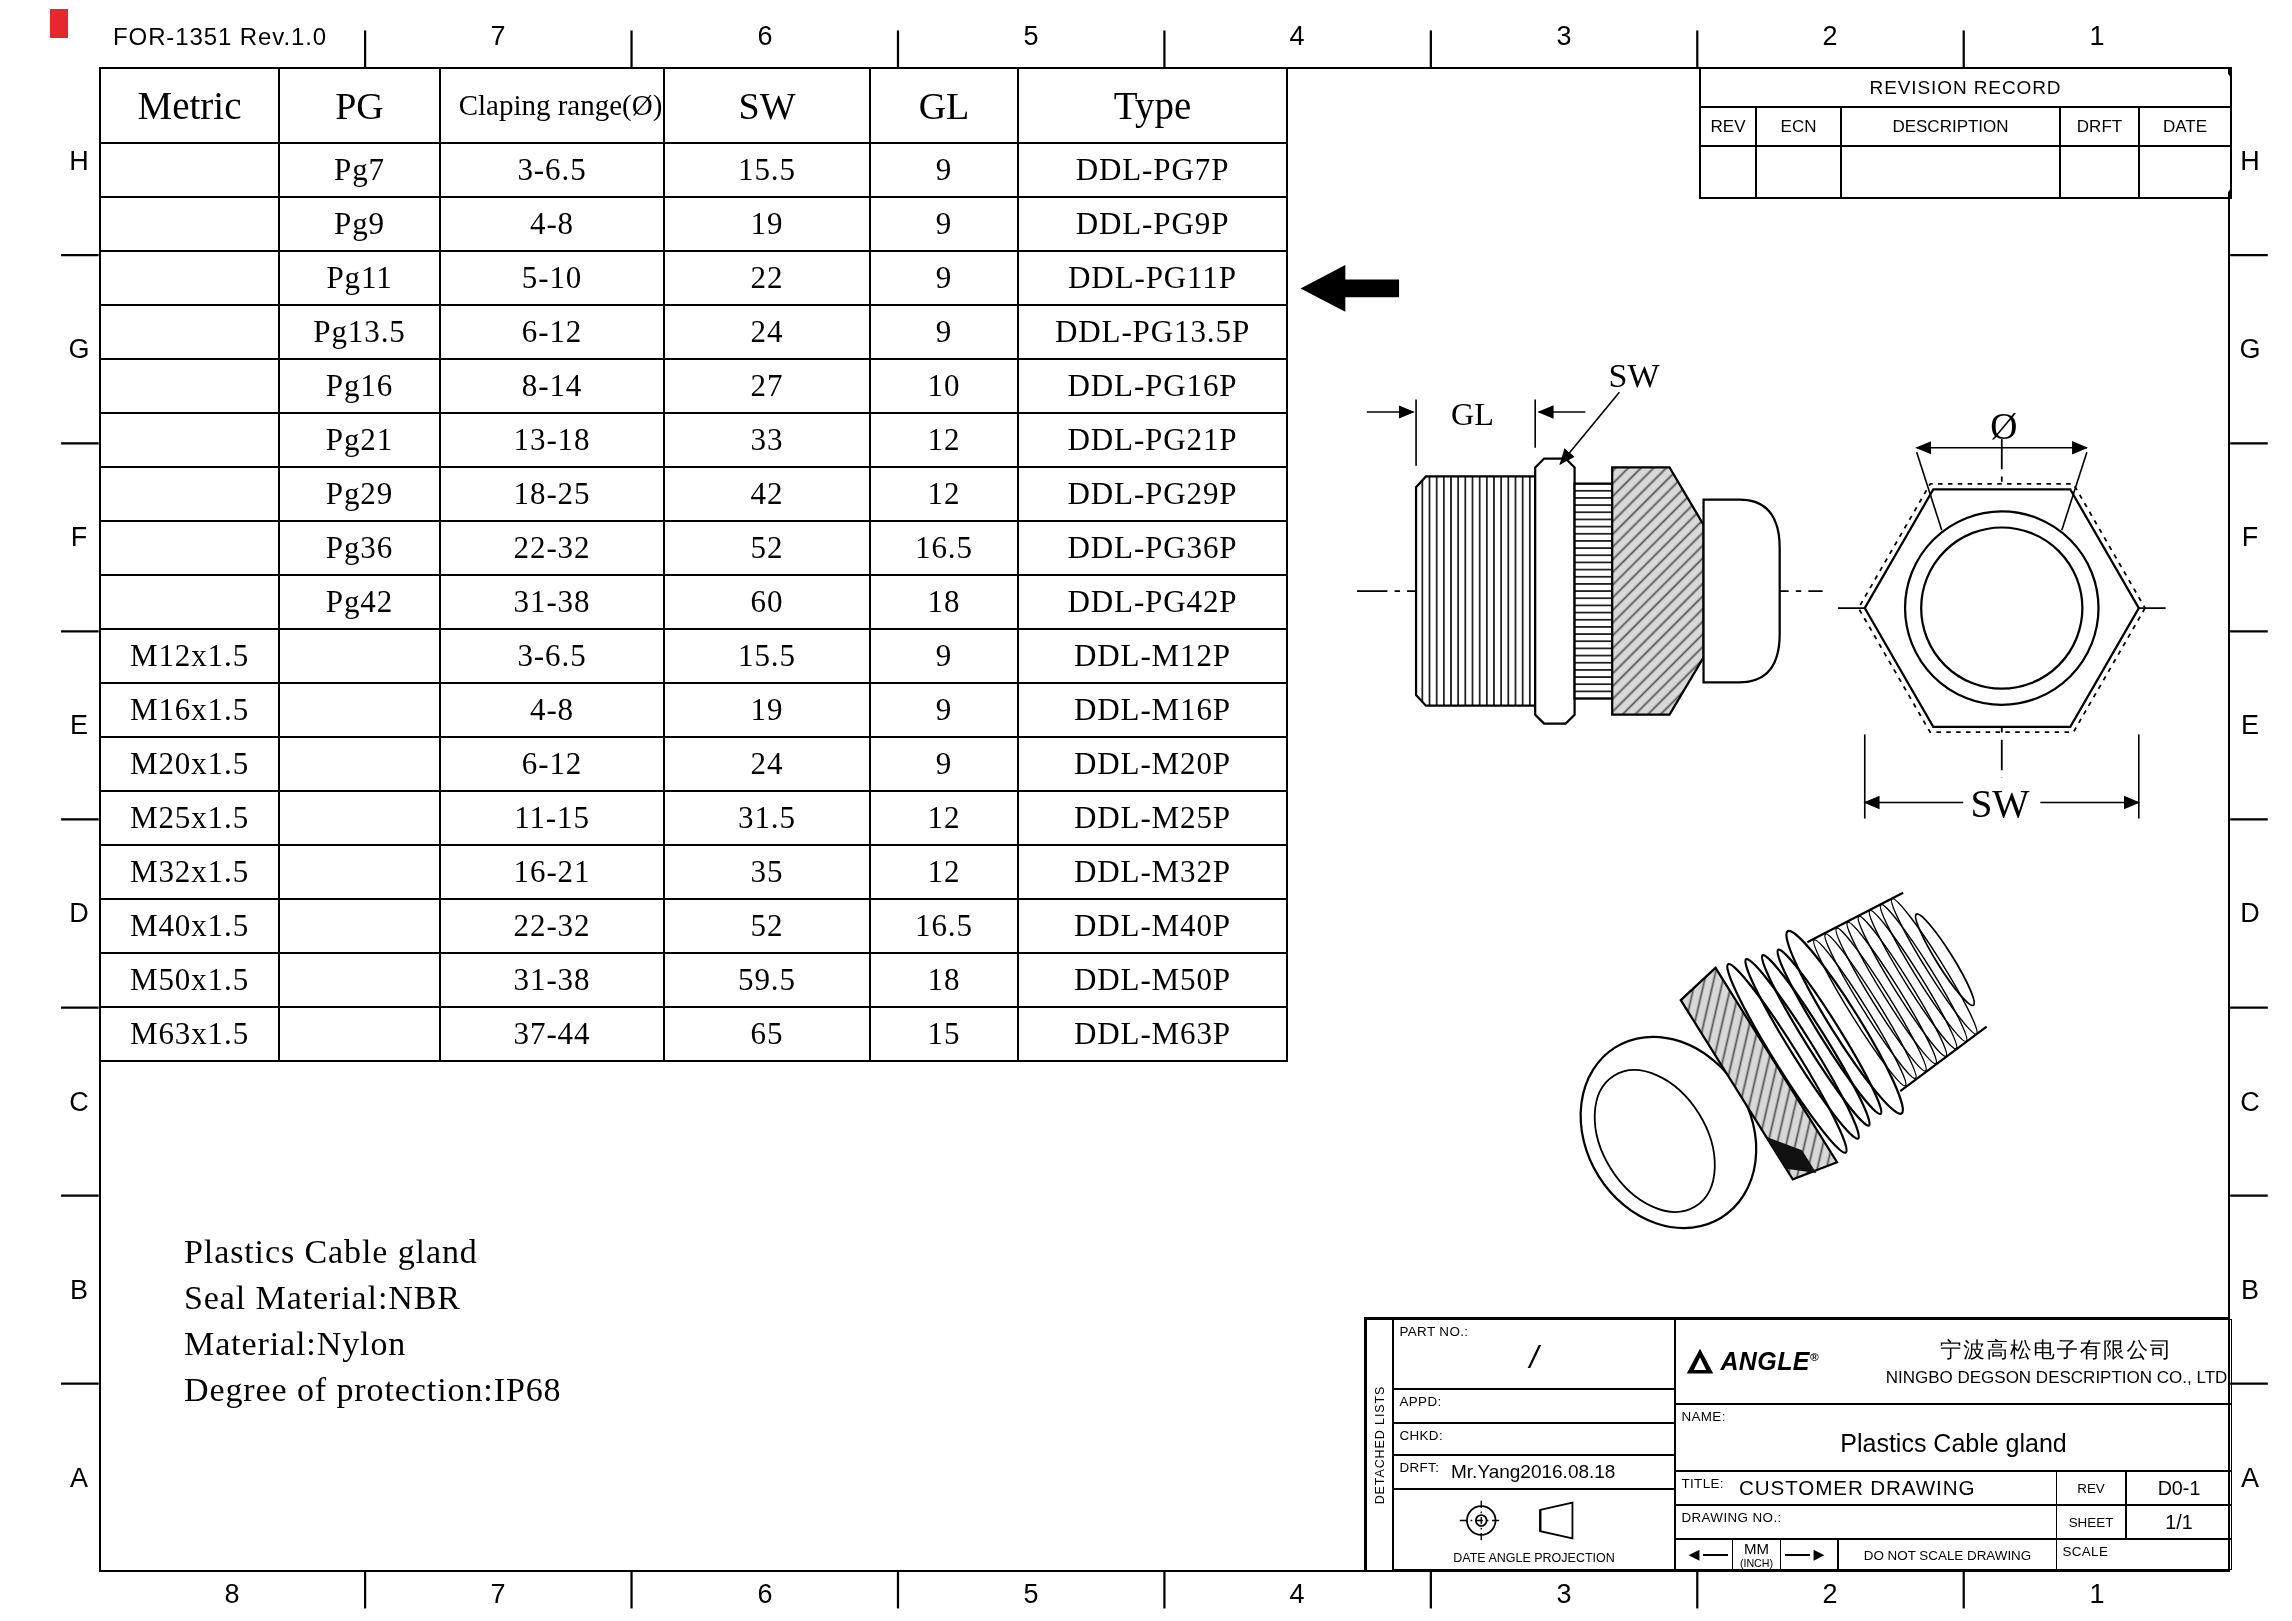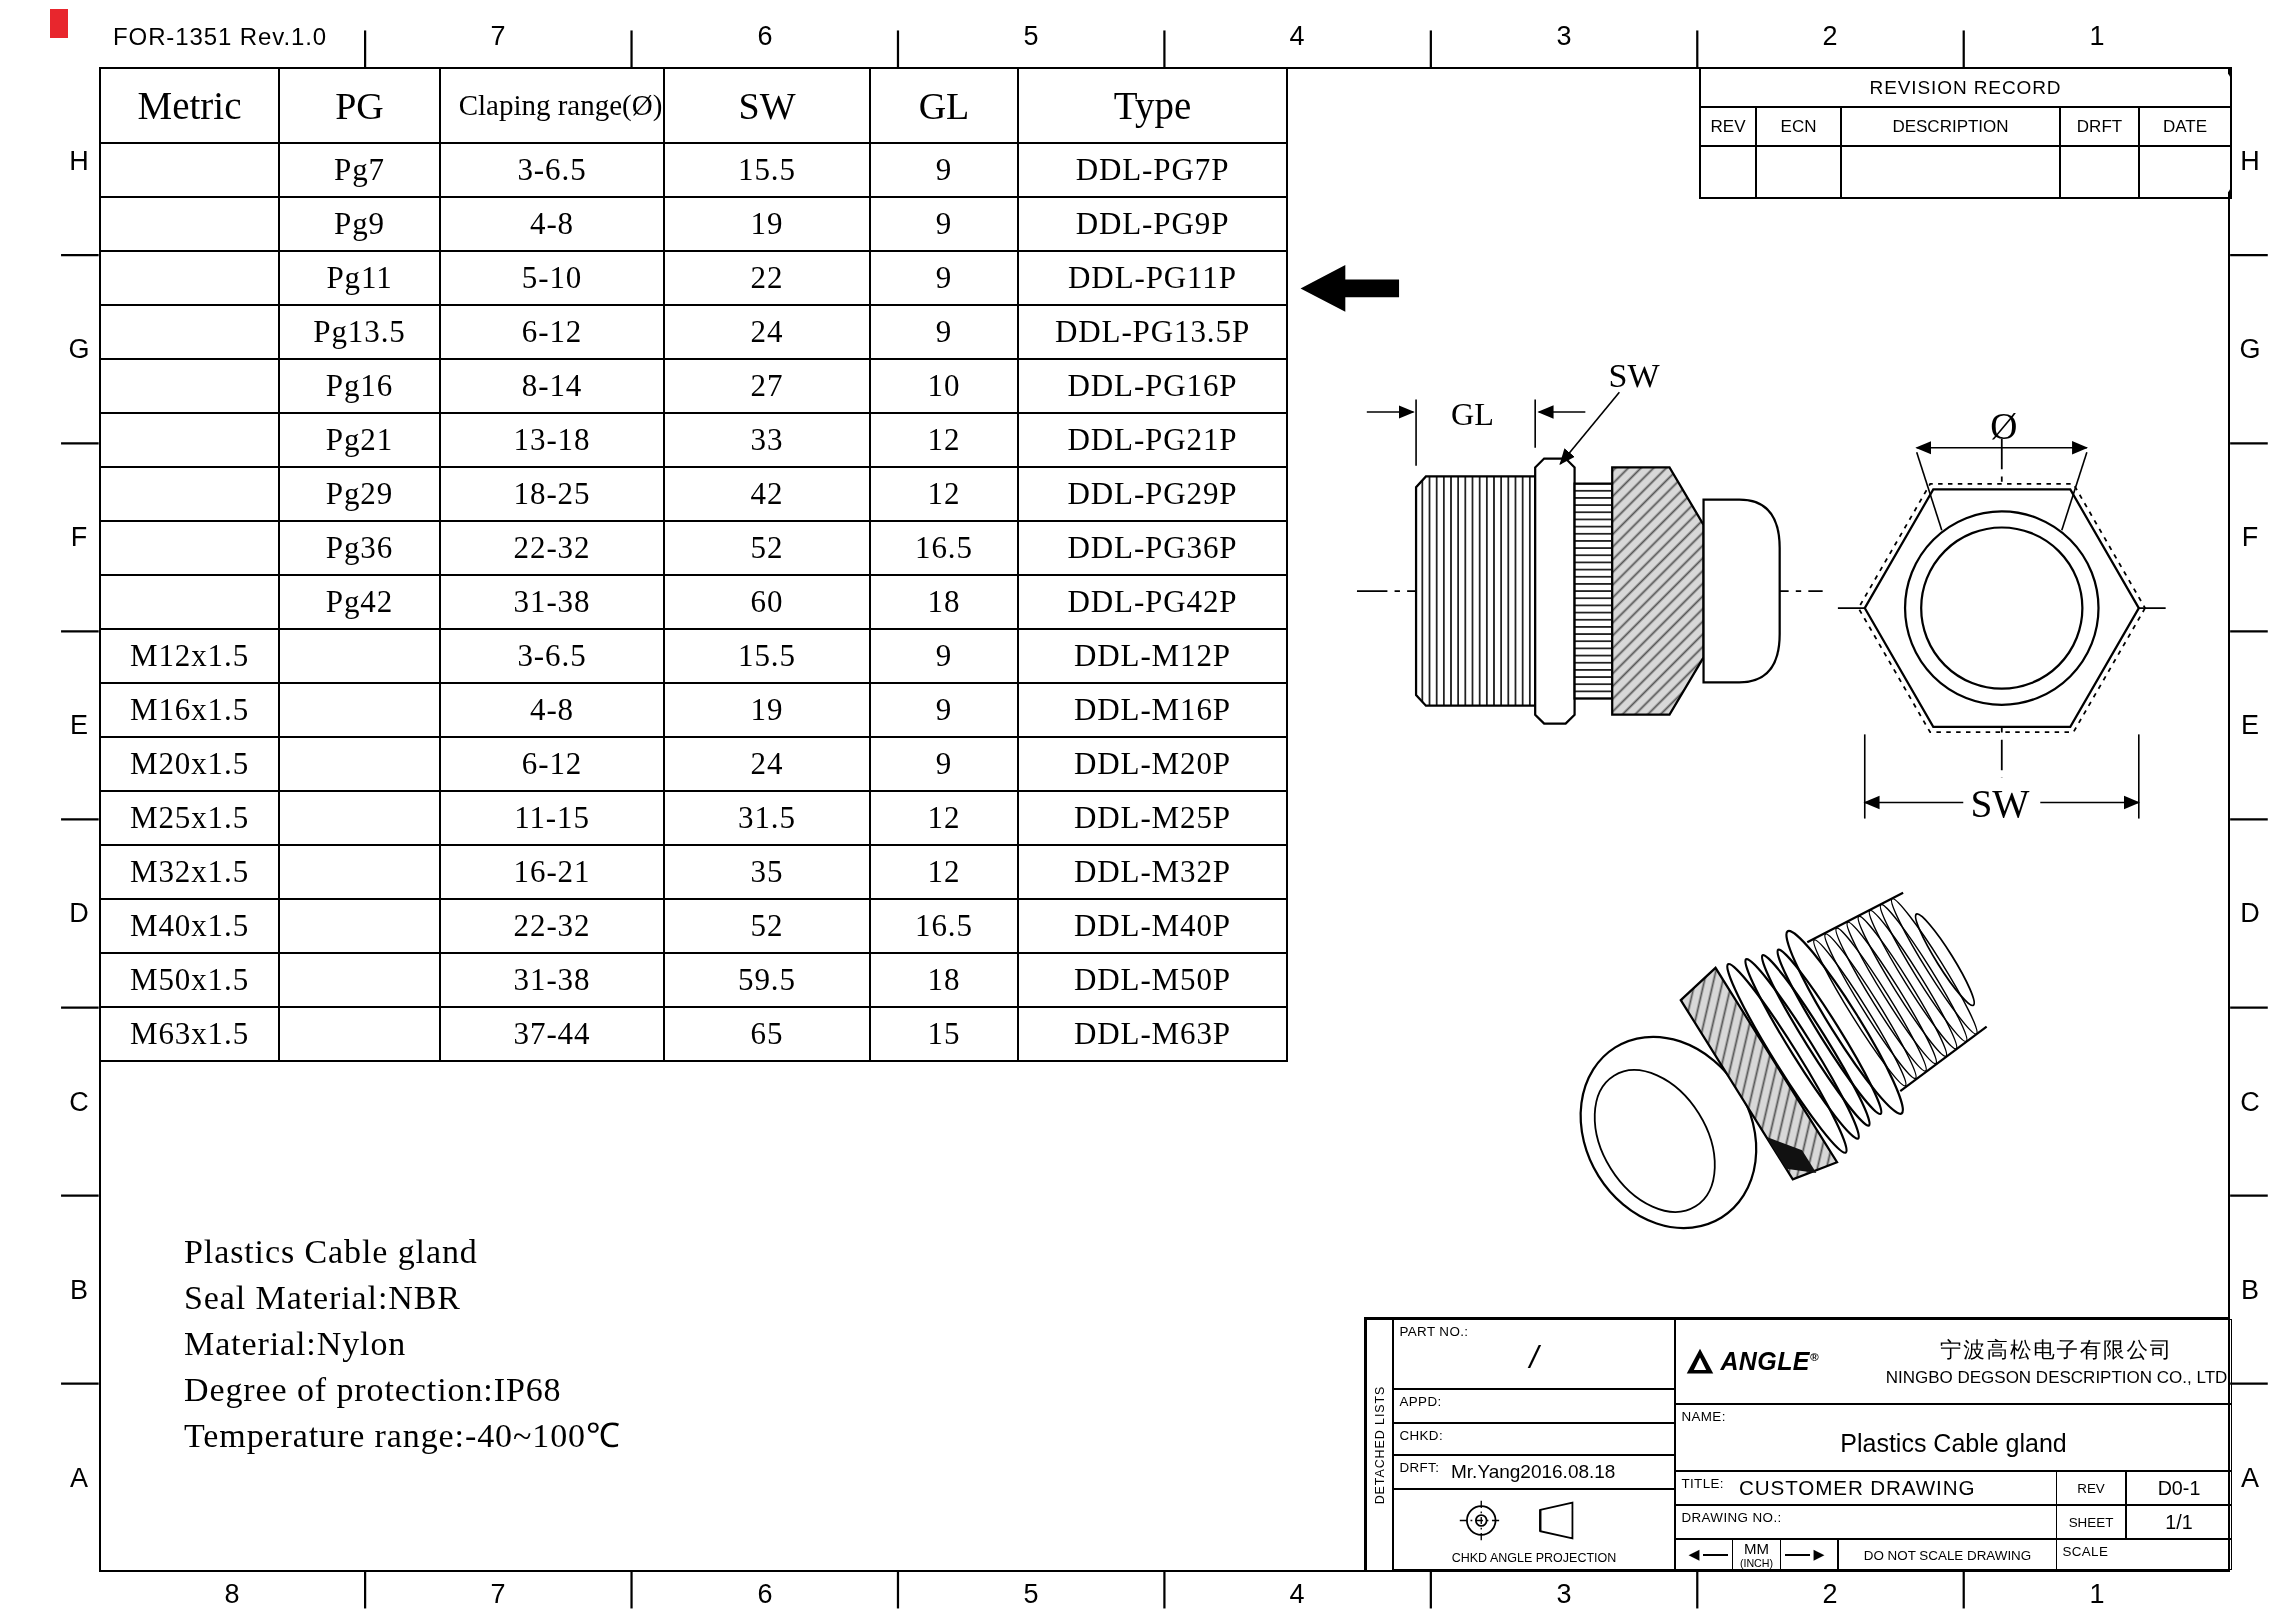--- a/index.html
+++ b/index.html
@@ -298,21 +298,20 @@
       <td></td>
     </tr>
   </tbody>
 </table>
 
 <div class="notes" id="notes-block">
     <div>Plastics Cable gland</div>
     <div>Seal Material:NBR</div>
     <div>Material:Nylon</div>
     <div>Degree of protection:IP68</div>
-    <div>Temperature range:-40~100℃</div>
   </div>
 
 <svg class="overlay" width="2293" height="1621" viewBox="0 0 2560 1810">
   <defs>
     <pattern id="pThread" width="8" height="12" patternUnits="userSpaceOnUse">
       <rect width="8" height="12" fill="#ffffff"></rect>
       <line x1="4" y1="0" x2="4" y2="12" stroke="#222222" stroke-width="2"></line>
     </pattern>
     <pattern id="pRings" width="12" height="8" patternUnits="userSpaceOnUse">
       <rect width="12" height="8" fill="#ffffff"></rect>
@@ -441,21 +440,21 @@
     <svg width="152" height="47" viewBox="0 0 170 52" style="position:absolute;left:64px;top:7.2px;">
       <g stroke="#000" fill="none" stroke-width="2">
         <circle cx="26" cy="26" r="16"></circle>
         <circle cx="26" cy="26" r="6"></circle>
         <line x1="2" y1="26" x2="50" y2="26" stroke-dasharray="8 4 2 4" stroke-width="1.5"></line>
         <line x1="26" y1="4" x2="26" y2="48" stroke-dasharray="8 4 2 4" stroke-width="1.5"></line>
         <path d="M92,14 L128,6 L128,46 L92,38 Z"></path>
         <line x1="92" y1="14" x2="92" y2="38" stroke-width="2.5"></line>
       </g>
     </svg>
-    <span class="proj-label">CHKD ANGLE PROJECTION</span>
+    <span class="proj-label">DATE ANGLE PROJECTION</span>
   </div>
 
   <div class="cell" style="left:309px;top:0;width:557px;height:85px;">
     <div class="company">
       <div class="logo-wrap">
         <svg width="30" height="30" viewBox="0 0 34 34">
           <polygon points="17,2 32,30 2,30" fill="#000"></polygon>
           <polygon points="17,12 24,26 10,26" fill="#fff"></polygon>
         </svg>
         <span class="logo-text"><span>ANGLE</span><span class="reg">®</span></span>

